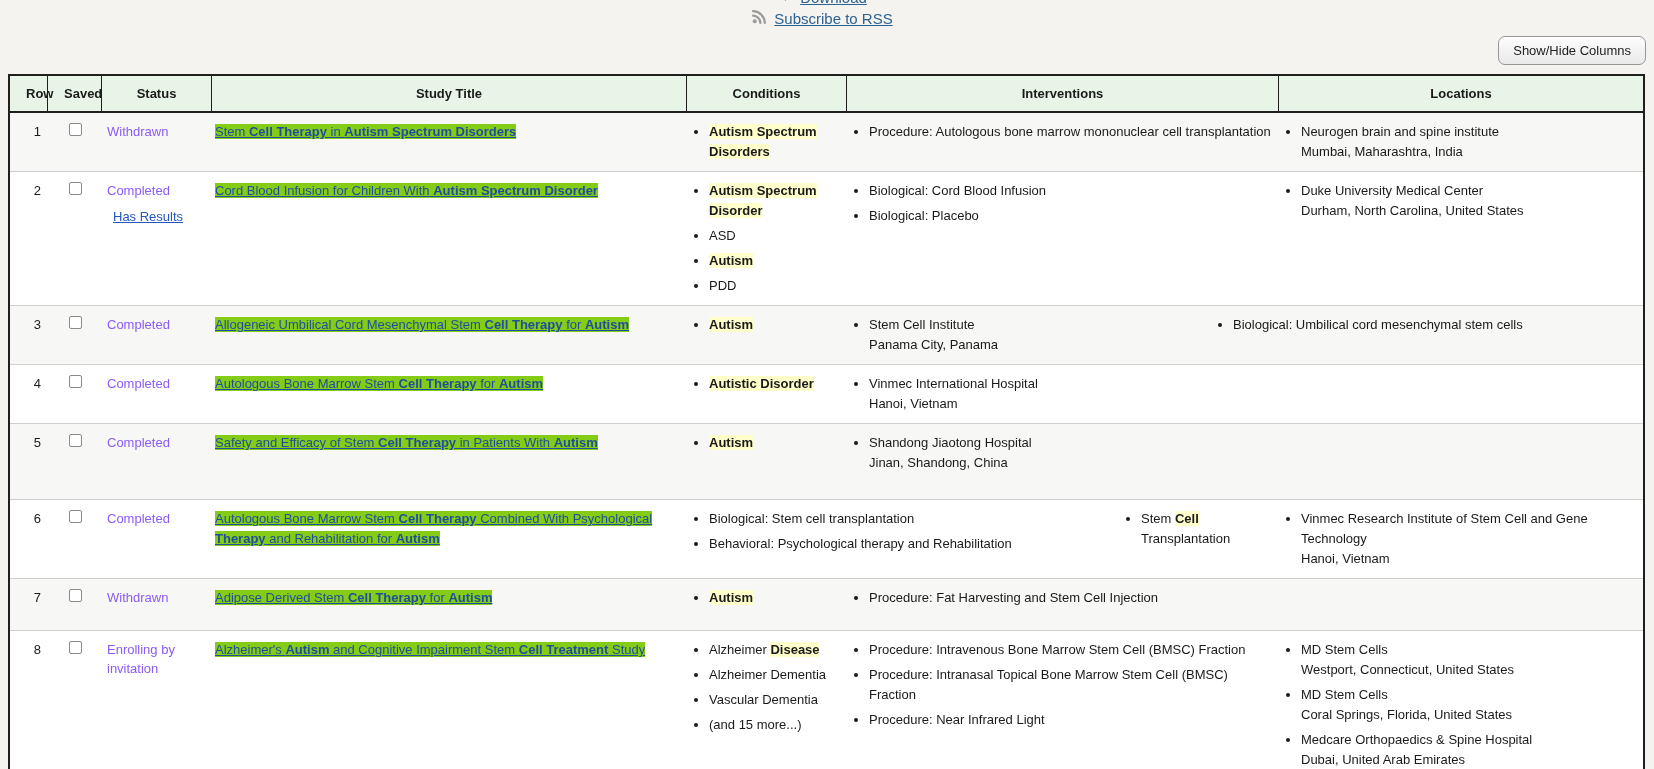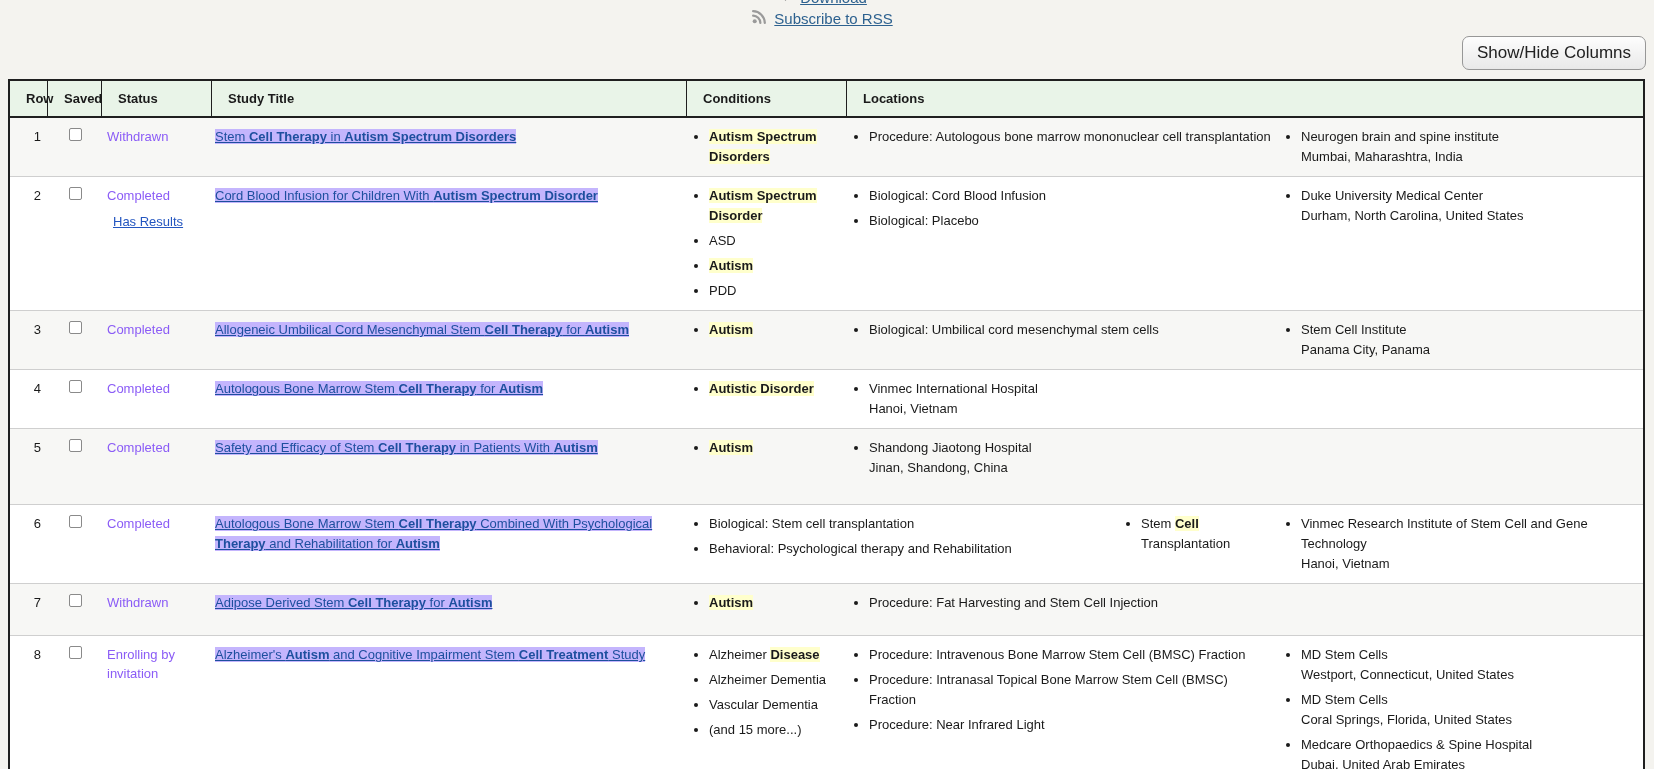--- a/index.html
+++ b/index.html
@@ -6,27 +6,27 @@
   html,body { width:1654px; height:769px; overflow:hidden; }
   body { font-family: "Liberation Sans", "DejaVu Sans", sans-serif; background:#f4f3ef; color:#1a1a1a; }
   .page { width:1654px; height:769px; position:relative; }
 
   
   .topbar { padding-top:7px; }
   .toplinks { display:flex; justify-content:flex-end; align-items:center; padding-right:10px; height:22px;flex-direction:column; }
   .toplink { display:flex; align-items:center; gap:6px; cursor:pointer; }
   .toplink a { color:#2d618f; font-size:15px; text-decoration:underline; }
   .btnrow { text-align:right; padding-right:8px; margin-top:7px; }
-  .showhide { font-family:inherit; font-size:17px; color:#222; padding:6px 14px; border:1px solid #979797;
+  .showhide { font-family:inherit; font-size:13px; color:#222; padding:6px 14px; border:1px solid #979797;
               border-radius:7px; background:linear-gradient(#fdfdfd,#e9e9e9); cursor:pointer; }
 
   
   .tbl { margin:9px 0 0 8px; width:1637px; background:#fff; border:2px solid #1f1f1f; }
   .thead { display:flex; background:#e9f4e8; border-bottom:2px solid #1f1f1f; }
-  .th { font-weight:bold; font-size:13px; padding:10px 16px; border-right:1px solid #1f1f1f; }
+  .th { font-weight:bold; font-size:13px; text-align:center; padding:10px 16px; border-right:1px solid #1f1f1f; }
   .th:last-child { border-right:none; }
   .c0{width:38px;flex:none}.c1{width:54px;flex:none}.c2{width:110px;flex:none}
   .c3{width:475px;flex:none}.c4{width:160px;flex:none}.c5{width:432px;flex:none}.c6{flex:1;min-width:0}
 
   .trow { display:flex; border-top:1px solid #cfcfcf; background:#fff; font-size:13px; }
   .trow:first-child { border-top:none; }
   .trow.odd { background:#f7f7f5; }
   .r1{min-height:50px}.r2{min-height:122px}.r3{min-height:52px}.r4{min-height:51px}
   .r5{min-height:76px}.r6{min-height:71px}.r7{min-height:52px}.r8{min-height:172px}
 
@@ -34,21 +34,21 @@
   .td.num { text-align:right; padding-right:7px; }
   .td.center { text-align:center; padding-top:9px; }
 
   .checkbox { display:inline-block; width:13px; height:13px; border:1px solid #8a8a8a; border-radius:2px;
               background:#fff; cursor:pointer; }
 
   .status-text { color:#8b5cf6; line-height:19px; }
   .has-results { display:inline-block; margin-top:7px; color:#2456c0; text-decoration:underline; cursor:pointer;margin-left:6px; }
 
   .td.title { padding-left:3px; }
-  .title-link { color:#1d4f9e; text-decoration:underline; background:#c4b5fd; cursor:pointer; line-height:20px; }
+  .title-link { color:#1d4f9e; text-decoration:underline; background:#84cc16; cursor:pointer; line-height:20px; }
   .title-link b { font-weight:bold; }
 
   ul.blist { list-style:disc outside; padding-left:17px; margin:0; }
   ul.blist li { margin-bottom:5px; line-height:20px; }
   ul.blist li:last-child { margin-bottom:0; }
   .hl { font-weight:bold; background:#ffffcc; }
   .loc-place { line-height:20px; }
 
   .icon { display:inline-block; }
 </style>
@@ -84,20 +84,21 @@
     </div>
   </div>
 
   <div class="tbl">
     <div class="thead">
       <div class="th c0">Row</div>
       <div class="th c1">Saved</div>
       <div class="th c2">Status</div>
       <div class="th c3">Study Title</div>
       <div class="th c4">Conditions</div>
+      <div class="th c5">Interventions</div>
       <div class="th c6">Locations</div>
     </div>
     <div id="tbody">
         <div class="trow r1 odd">
           <div class="td num c0">1</div>
           <div class="td center c1"><span class="checkbox"></span></div>
           <div class="td c2">
             <div class="status-text">Withdrawn</div>
           </div>
           <div class="td title c3"><a class="title-link"><span>Stem </span><b>Cell Therapy</b><span> in </span><b>Autism Spectrum Disorders</b></a></div>
@@ -153,31 +154,31 @@
           <div class="td center c1"><span class="checkbox"></span></div>
           <div class="td c2">
             <div class="status-text">Completed</div>
           </div>
           <div class="td title c3"><a class="title-link"><span>Allogeneic Umbilical Cord Mesenchymal Stem </span><b>Cell Therapy</b><span> for </span><b>Autism</b></a></div>
           <div class="td c4">
             <ul class="blist">
               <li><b class="hl">Autism</b></li>
             </ul>
           </div>
-          <div class="td c5">
-            <ul class="blist">
-              <li>Biological: Umbilical cord mesenchymal stem cells</li>
-            </ul>
-          </div>
           <div class="td c6">
             <ul class="blist">
               <li>
                 <div class="loc-name">Stem Cell Institute</div>
                 <div class="loc-place">Panama City, Panama</div>
               </li>
+            </ul>
+          </div>
+          <div class="td c5">
+            <ul class="blist">
+              <li>Biological: Umbilical cord mesenchymal stem cells</li>
             </ul>
           </div>
         </div>
         <div class="trow r4">
           <div class="td num c0">4</div>
           <div class="td center c1"><span class="checkbox"></span></div>
           <div class="td c2">
             <div class="status-text">Completed</div>
           </div>
           <div class="td title c3"><a class="title-link"><span>Autologous Bone Marrow Stem </span><b>Cell Therapy</b><span> for </span><b>Autism</b></a></div>

